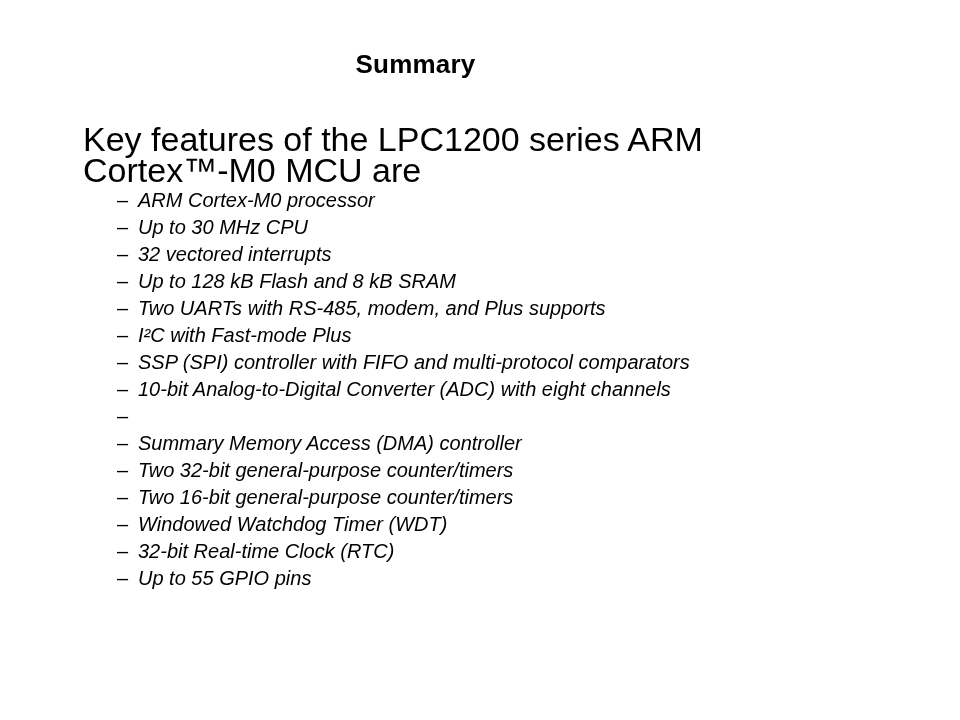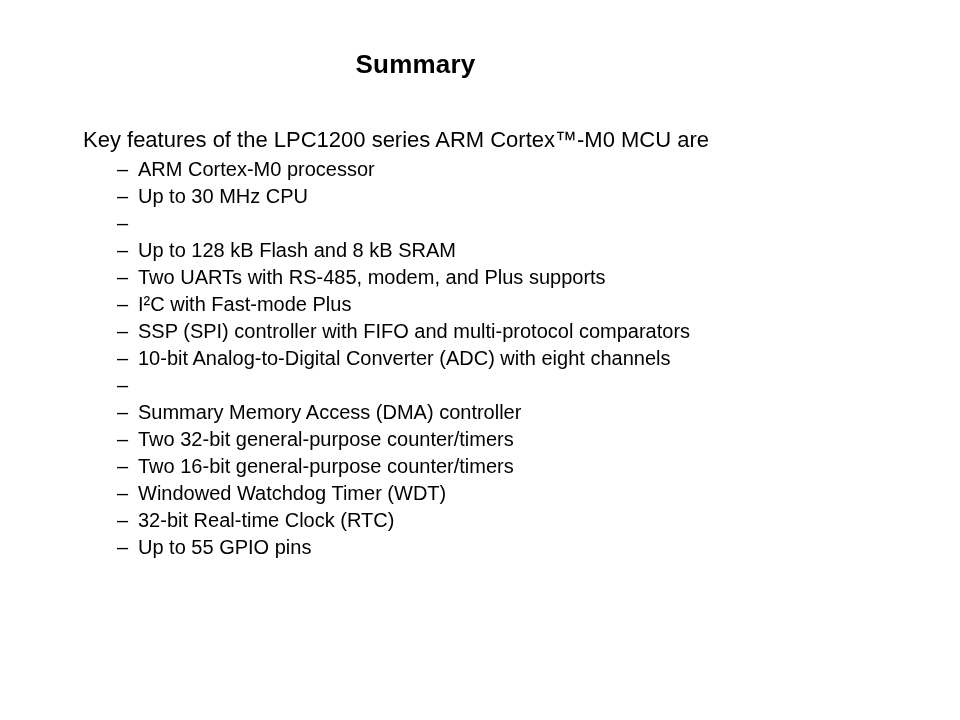--- a/index.html
+++ b/index.html
@@ -23,36 +23,37 @@
   .slide-title {
     padding-top: 49px;
     text-align: center;
     font-size: 26px;
     font-weight: bold;
     line-height: 31px;
     letter-spacing: 0.2px;
   }
   .heading {
     margin: 44px 0 0 83px;
-    font-size: 22px;
+    font-size: 34px;
     line-height: 31px;
   }
   .bullet-list {
     margin: 1px 0 0 117px;
   }
   .bullet {
     display: flex;
     font-size: 20px;
     line-height: 27px;
   }
   .dash {
     flex: 0 0 21px;
   }
   .bullet-text {
     white-space: nowrap;
+    font-style: italic;
   }
 </style>
 </head>
 <body>
 
 <div class="slide">
 
   <div class="slide-title">Summary</div>
 
   <div class="heading">Key features of the LPC1200 series ARM Cortex™-M0 MCU are</div>
@@ -64,20 +65,21 @@
       <span class="bullet-text">ARM Cortex-M0 processor</span>
     </div>
 
     <div class="bullet">
       <span class="dash">–</span>
       <span class="bullet-text">Up to 30 MHz CPU</span>
     </div>
 
     <div class="bullet">
       <span class="dash">–</span>
+      <span class="bullet-text">32 vectored interrupts</span>
     </div>
 
     <div class="bullet">
       <span class="dash">–</span>
       <span class="bullet-text">Up to 128 kB Flash and 8 kB SRAM</span>
     </div>
 
     <div class="bullet">
       <span class="dash">–</span>
       <span class="bullet-text">Two UARTs with RS-485, modem, and Plus supports</span>

